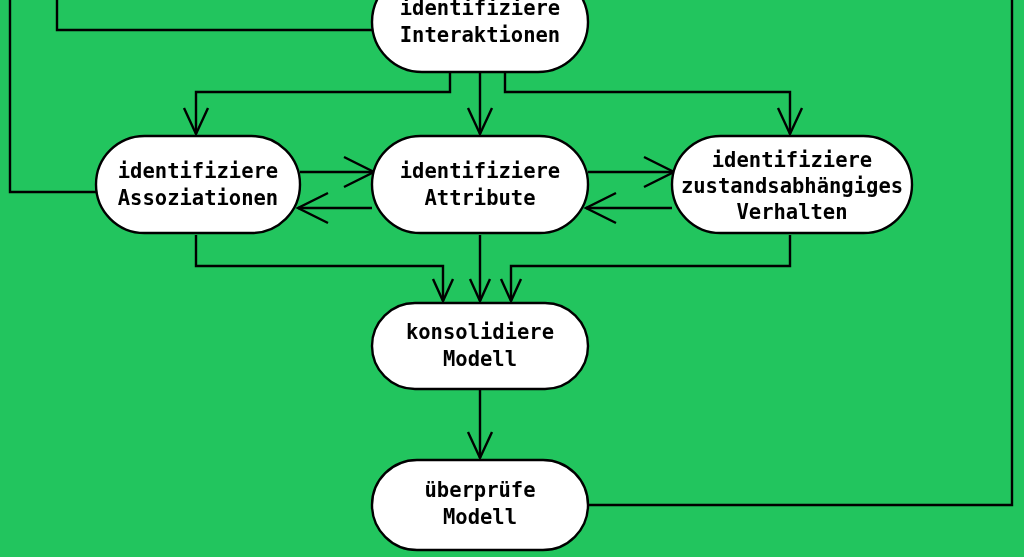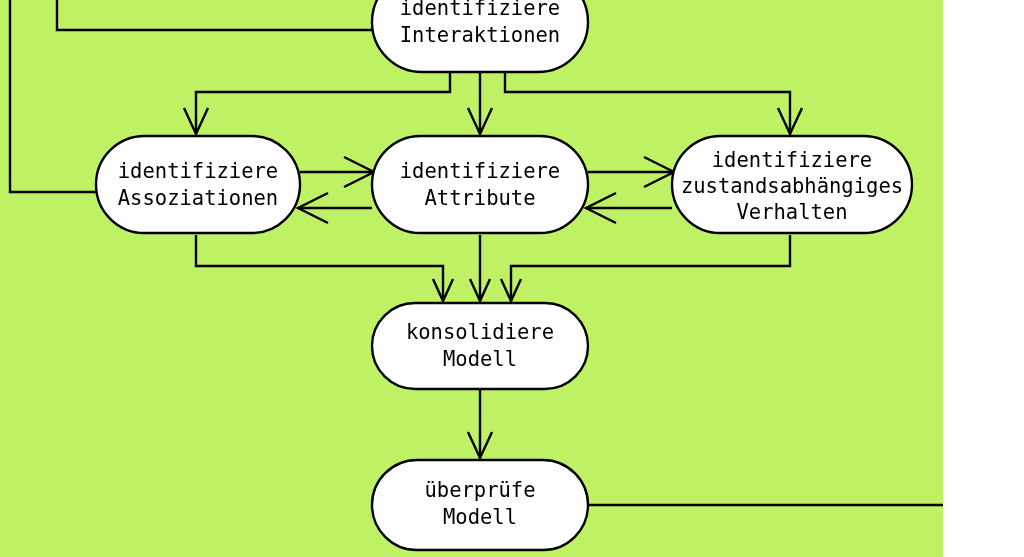--- a/index.html
+++ b/index.html
@@ -6,24 +6,25 @@
   html, body {
     margin: 0;
     padding: 0;
     background: #ffffff;
   }
   body {
     font-family: "DejaVu Sans Mono", "Liberation Mono", monospace;
   }
   #diagram-root {
     position: relative;
-    width: 943px;
+    width: 1024px;
     height: 557px;
-    background: #bef264;
+    background: #22c55e;
     overflow: hidden;
+    font-weight: bold;
   }
   svg#flow-svg {
     position: absolute;
     left: 0;
     top: 0;
     width: 1024px;
     height: 557px;
     display: block;
   }
   .node-shape {

